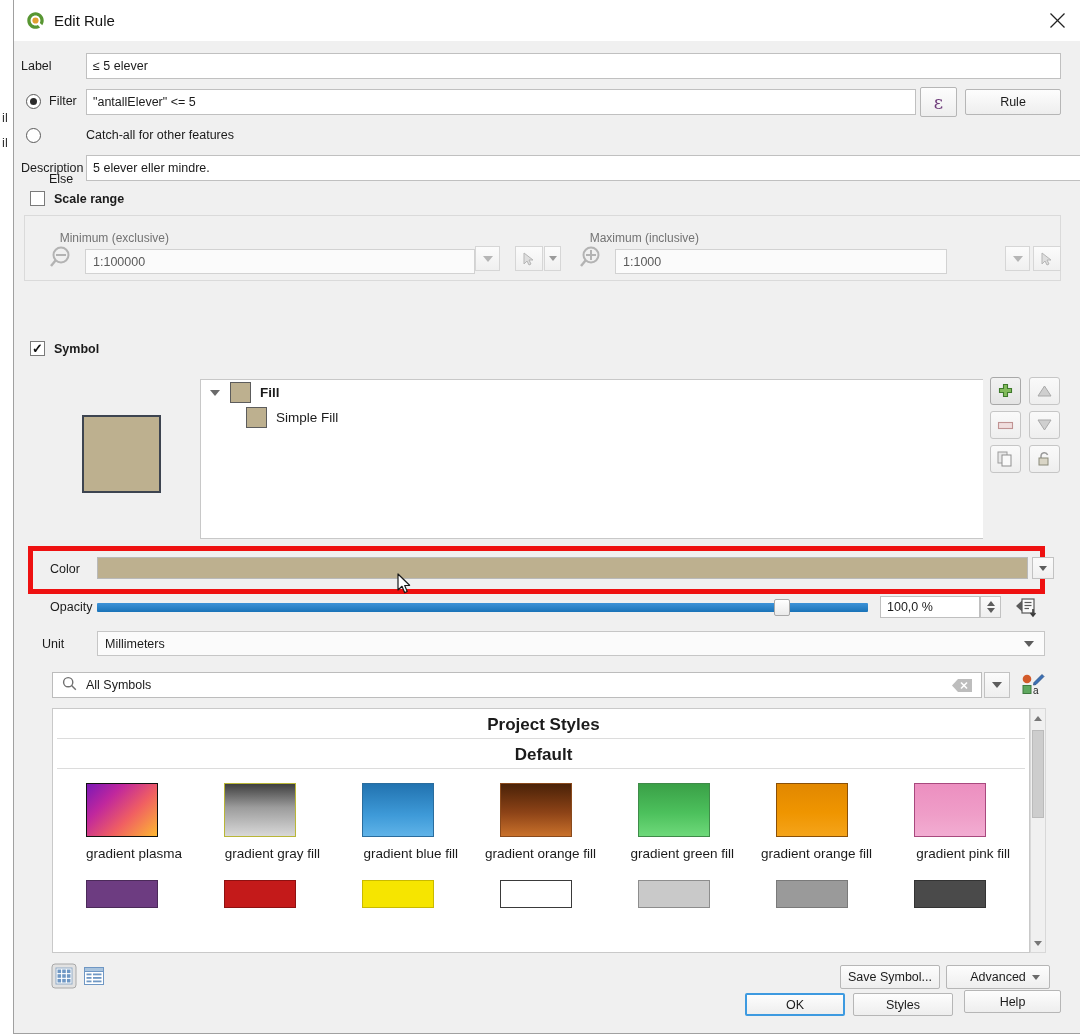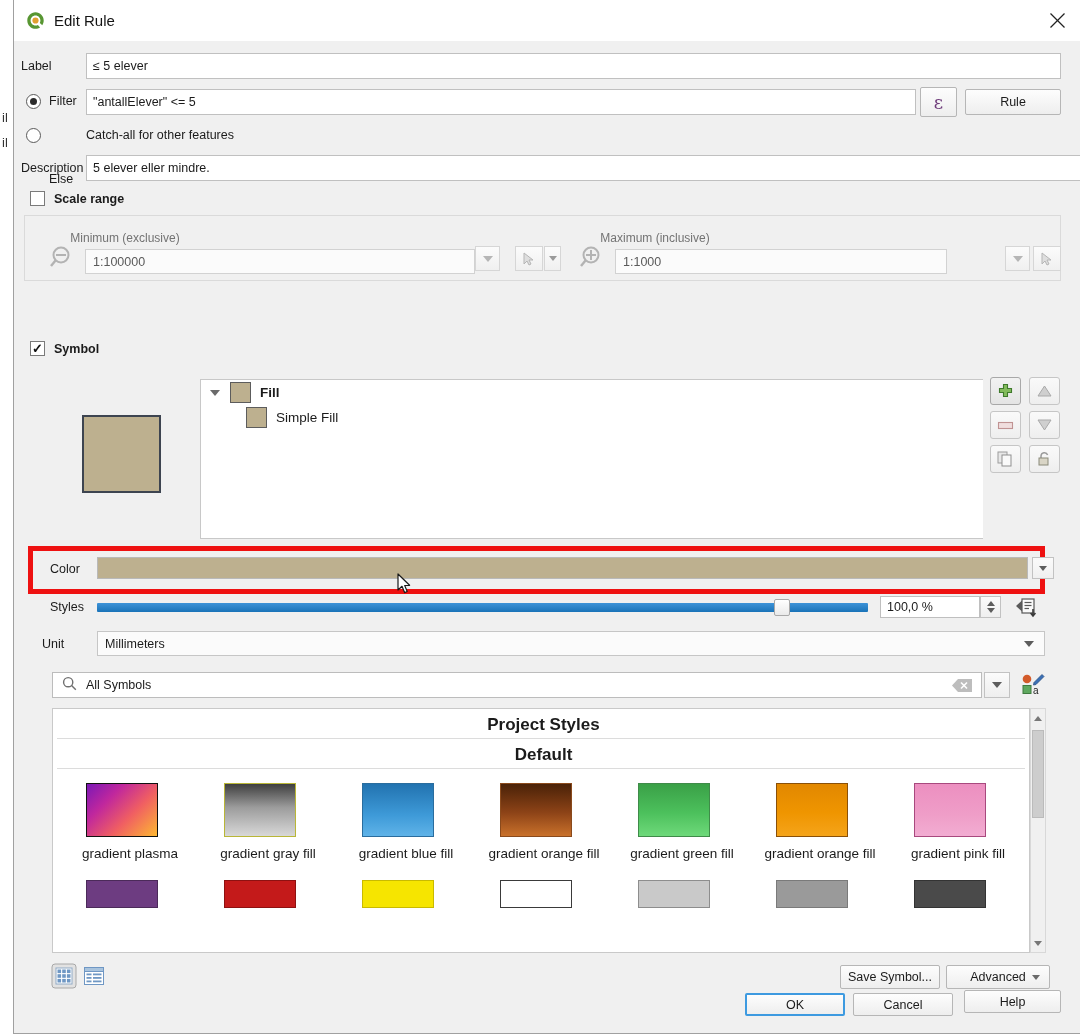--- a/index.html
+++ b/index.html
@@ -201,21 +201,21 @@
   #style-mgr { position:absolute; left:1006px; top:632px; width:26px; height:24px; }
 
   
   #gallery { position:absolute; left:38px; top:667px; width:978px; height:245px;
      background:#ffffff; border:1px solid #c9c9c9; overflow:hidden; }
   .grp-head { font-size:17px; font-weight:bold; padding:6px 0 3px 5px;
      border-bottom:1px solid #dcdcdc; margin:0 4px;text-align:center; }
   #grid-row { display:flex; padding-top:14px; }
   .cell { width:138px; display:flex; flex-direction:column; align-items:center; }
   .sym { width:72px; height:54px; border:1px solid #555; }
-  .cap { margin-top:9px; font-size:13.5px; text-align:center; line-height:1.18; width:120px; color:#1b1b1b;margin-left:16px;}
+  .cap { margin-top:9px; font-size:13.5px; text-align:right; line-height:1.18; width:120px; color:#1b1b1b;}
   #grid-row2 { display:flex; padding-top:18px; }
   .sym2 { width:72px; height:28px; border:1px solid #555; }
   
   #gal-scroll { position:absolute; left:1016px; top:667px; width:16px; height:245px;
      background:#f0f0f0; border:1px solid #d8d8d8; }
   #gal-thumb { position:absolute; left:1px; top:21px; width:12px; height:88px;
      background:#cdcdcd; border:1px solid #bbb; }
   .sb-arrow { position:absolute; left:0; width:14px; height:18px;
      display:flex; align-items:center; justify-content:center; background:#f0f0f0; }
 
@@ -400,21 +400,21 @@
     <div id="color-bar" style="background: rgb(189, 176, 143);"></div>
     <div id="color-dd">
         <span class="tri-down" style="border-top-color:#5d5d5d;border-left-width:4px;border-right-width:4px;border-top-width:5px;"></span>
       </div>
     <span id="cursor-arrow">
       <svg width="16" height="22" viewBox="0 0 16 22">
         <path d="M1 1 L1 17 L5 13.3 L7.6 19.6 L10.2 18.5 L7.7 12.5 L12.6 12.3 Z" fill="#ffffff" stroke="#1a1a1a" stroke-width="1.2" stroke-linejoin="round"></path>
       </svg>
     </span>
 
-    <span id="opacity-label" class="lbl">Styles</span>
+    <span id="opacity-label" class="lbl">Opacity</span>
     <div id="opacity-track" style="width: 771px;">
         <div id="opacity-fill"></div>
       </div>
     <div id="opacity-handle"></div>
     <div id="opacity-spin">100,0 %</div>
     <div id="opacity-spin-btns">
       <span class="tri-up-s"></span>
       <span class="tri-down-s"></span>
     </div>
     <span id="dd-override-1">
@@ -562,18 +562,18 @@
     </span>
 
     <div id="save-symbol-btn" class="btn">Save Symbol...</div>
     <div id="advanced-btn" class="btn">
       <span>Advanced</span>
       <span class="tri-down" style="border-top-color:#6a6a6a;border-left-width:4px;border-right-width:4px;border-top-width:5px;"></span>
     </div>
 
     <div id="dialog-buttons">
       <div id="ok-btn">OK</div>
-      <div id="cancel-btn" class="btn">Cancel</div>
+      <div id="cancel-btn" class="btn">Styles</div>
       <div id="help-btn" class="btn">Help</div>
     </div>
 
   </div>
 </div>
 
 </body></html>

